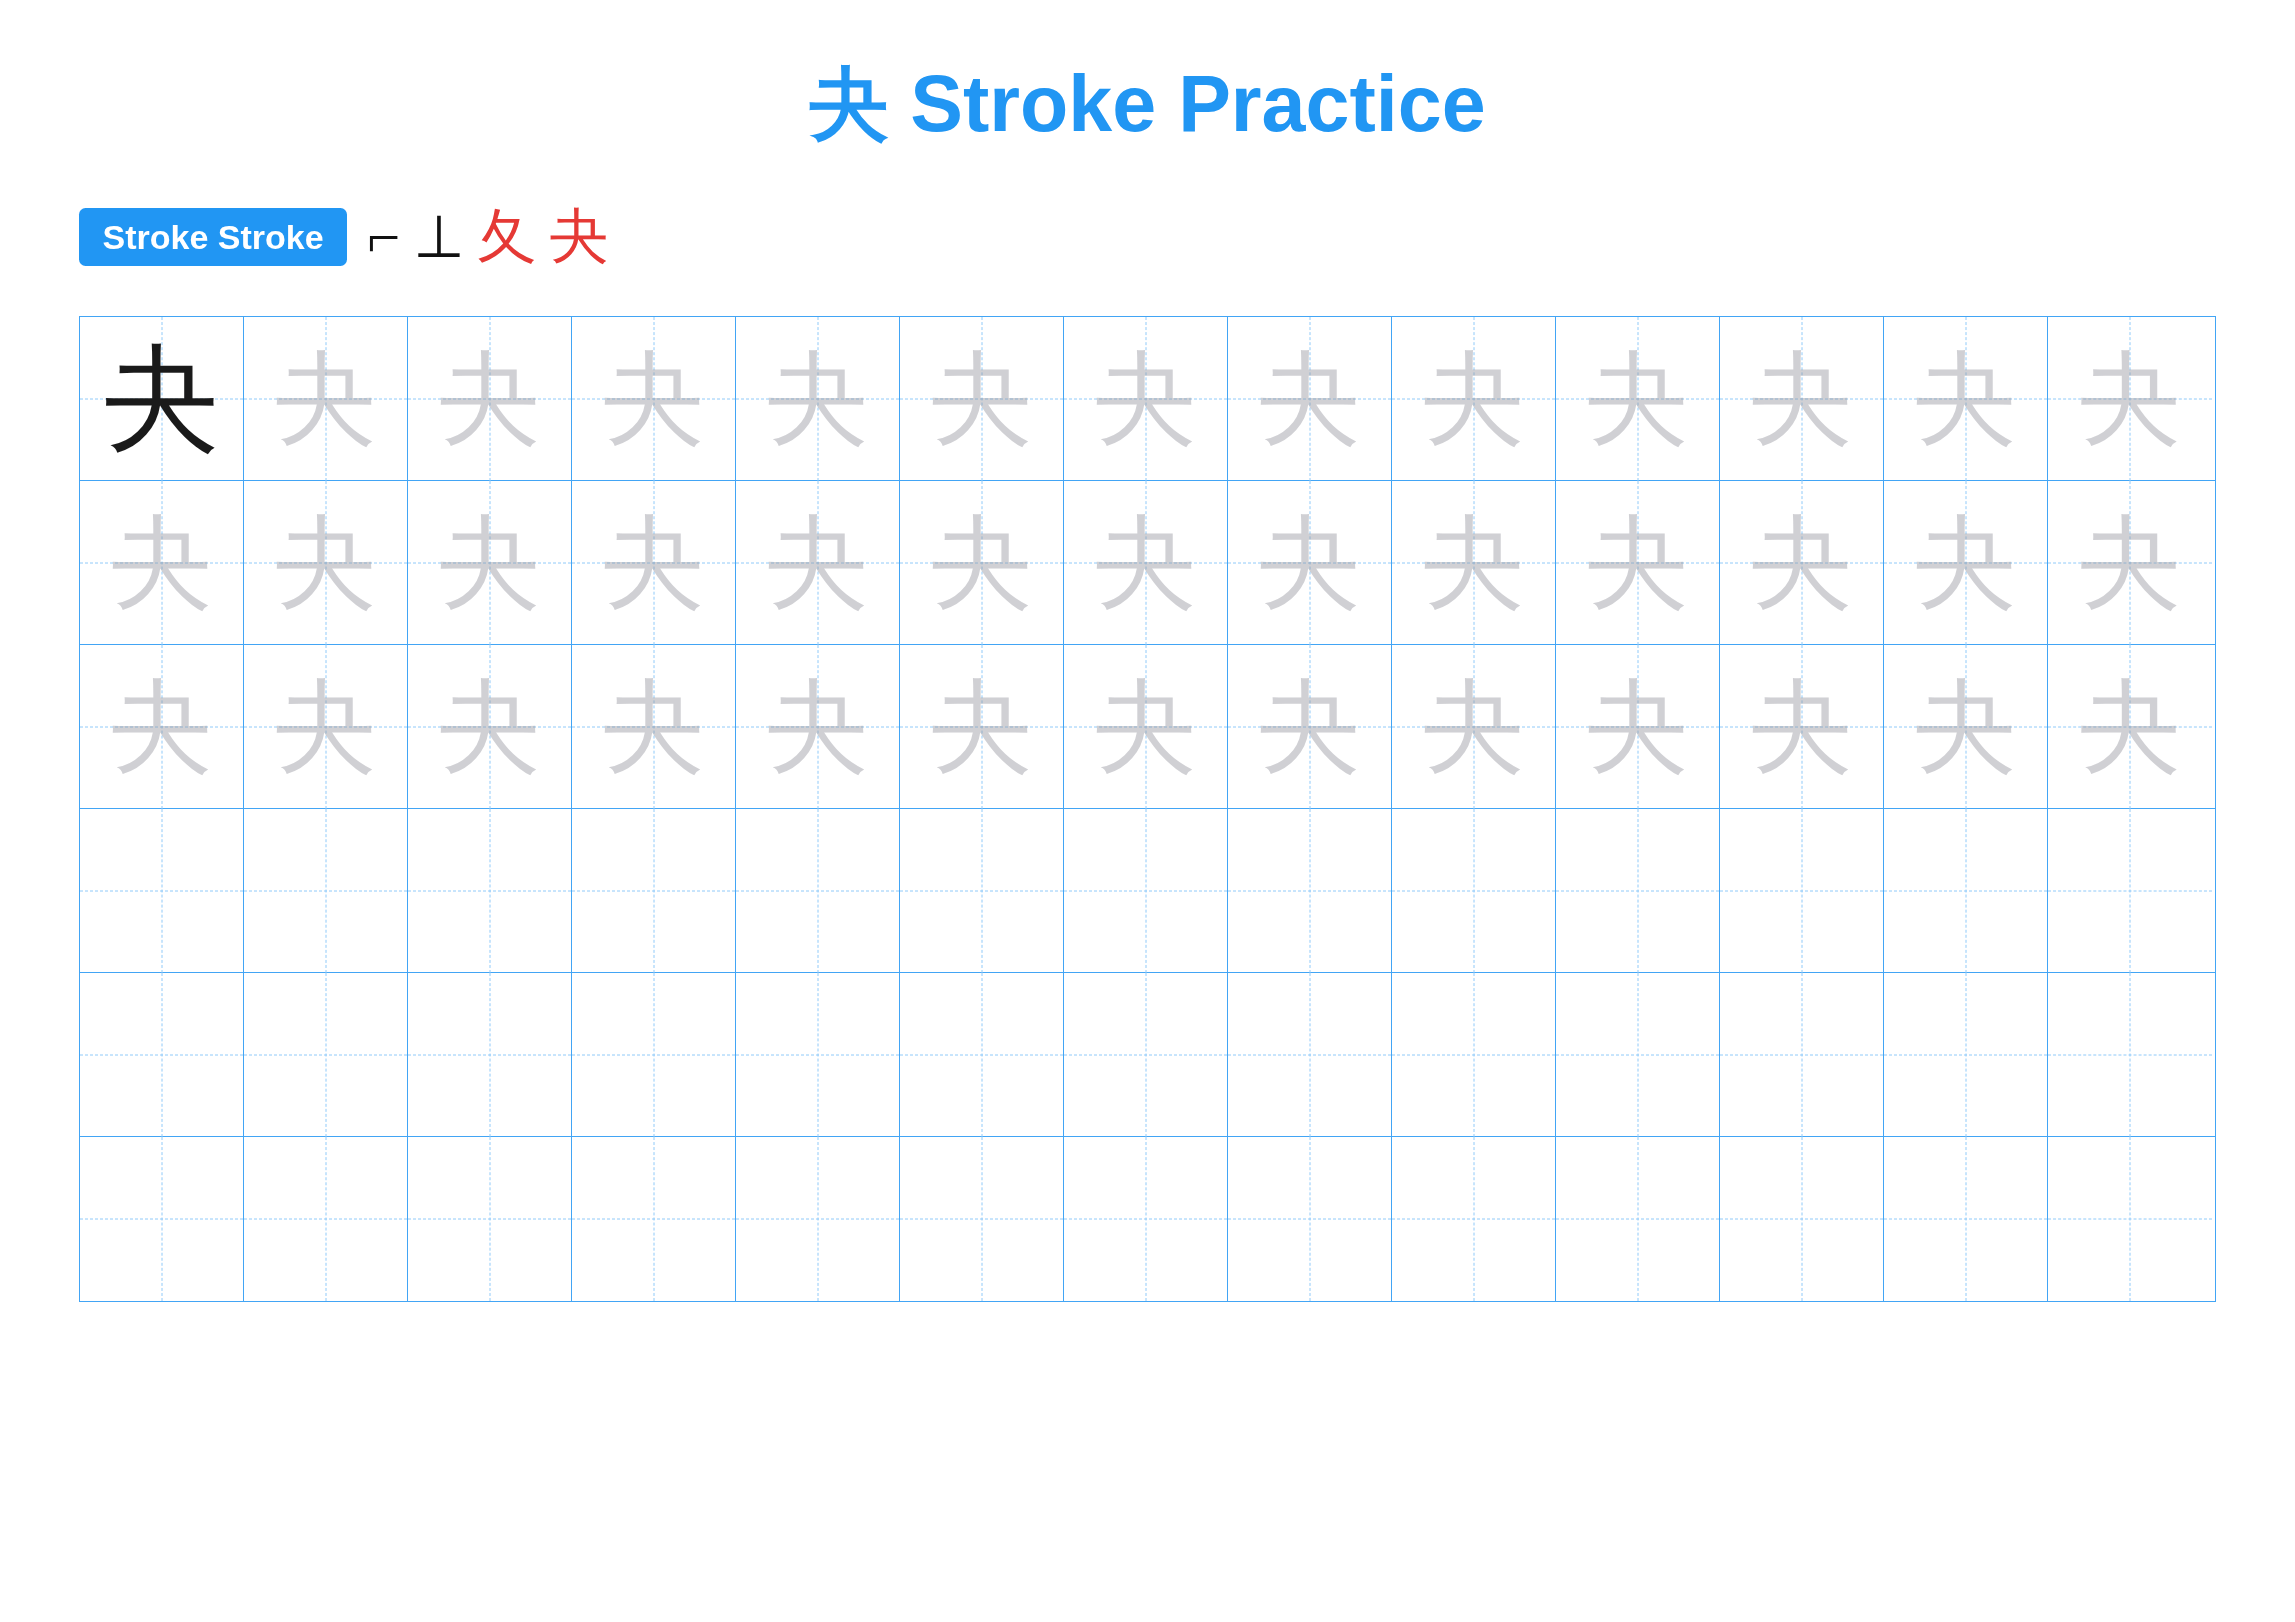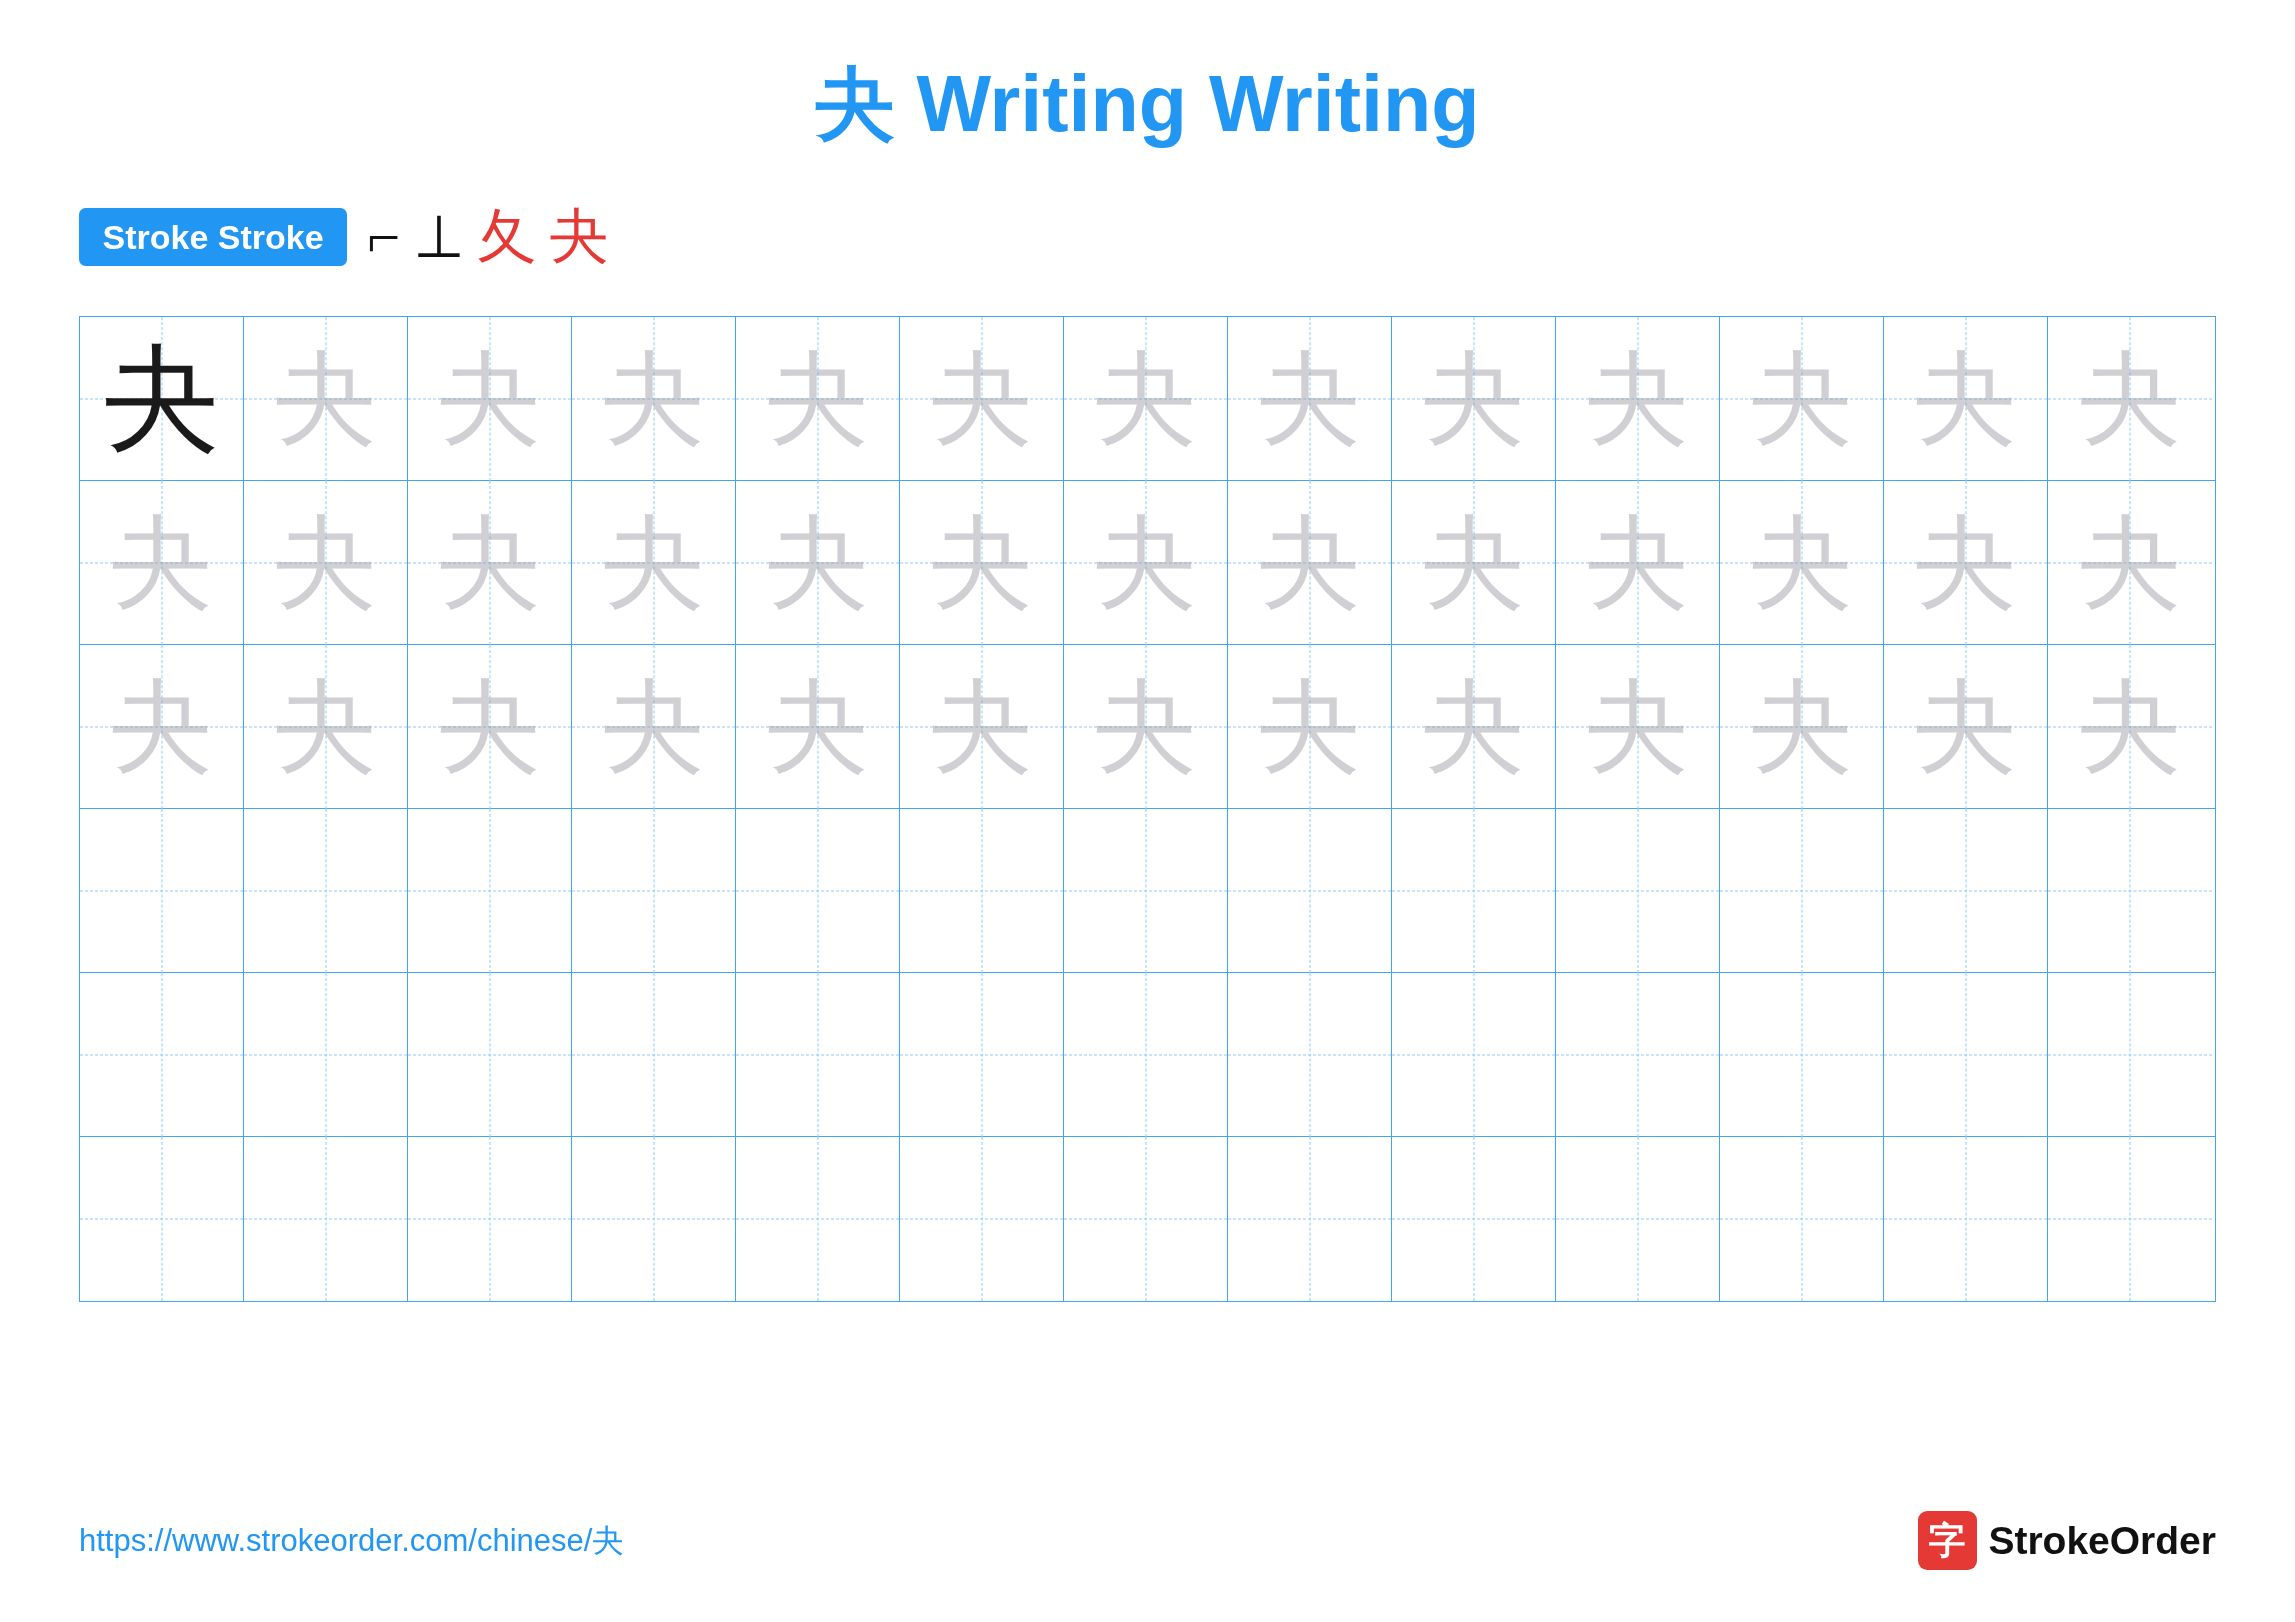--- a/index.html
+++ b/index.html
@@ -175,21 +175,21 @@
       font-weight: bold;
       color: #111;
     }
   </style>
 </head>
 <body>
 
 <div class="page">
 
   <div class="title">
-    <span>夬</span><span> Writing Writing</span>
+    <span>夬</span><span> Stroke Practice</span>
   </div>
 
   <div class="stroke-order-row">
     <div class="stroke-order-badge">Stroke Stroke</div>
     <div class="stroke-sequence">
       <span class="stroke-seq-item">⌐</span>
       <span class="stroke-seq-item">⊥</span>
       <span class="stroke-seq-item red">夂</span>
       <span class="stroke-seq-item red">夬</span>
     </div>
@@ -359,24 +359,15 @@
         <div class="grid-cell" style="width: 164px; height: 164px; flex: 0 0 auto;"></div>
         <div class="grid-cell" style="width: 164px; height: 164px; flex: 0 0 auto;"></div>
         <div class="grid-cell" style="width: 164px; height: 164px; flex: 0 0 auto;"></div>
         <div class="grid-cell" style="width: 164px; height: 164px; flex: 0 0 auto;"></div>
         <div class="grid-cell" style="width: 164px; height: 164px; flex: 0 0 auto;"></div>
         <div class="grid-cell" style="width: 164px; height: 164px; flex: 0 0 auto;"></div>
         <div class="grid-cell" style="width: 164px; height: 164px; flex: 0 0 auto;"></div>
       </div>
     </div>
 
-  <div class="footer">
-    <div class="footer-url">https://www.strokeorder.com/chinese/夬</div>
-    <div class="footer-logo">
-      <div class="footer-logo-icon">
-        <span>字</span>
-      </div>
-      <div class="footer-logo-text">StrokeOrder</div>
-    </div>
-  </div>
 
 </div>
 
 
 </body></html>

